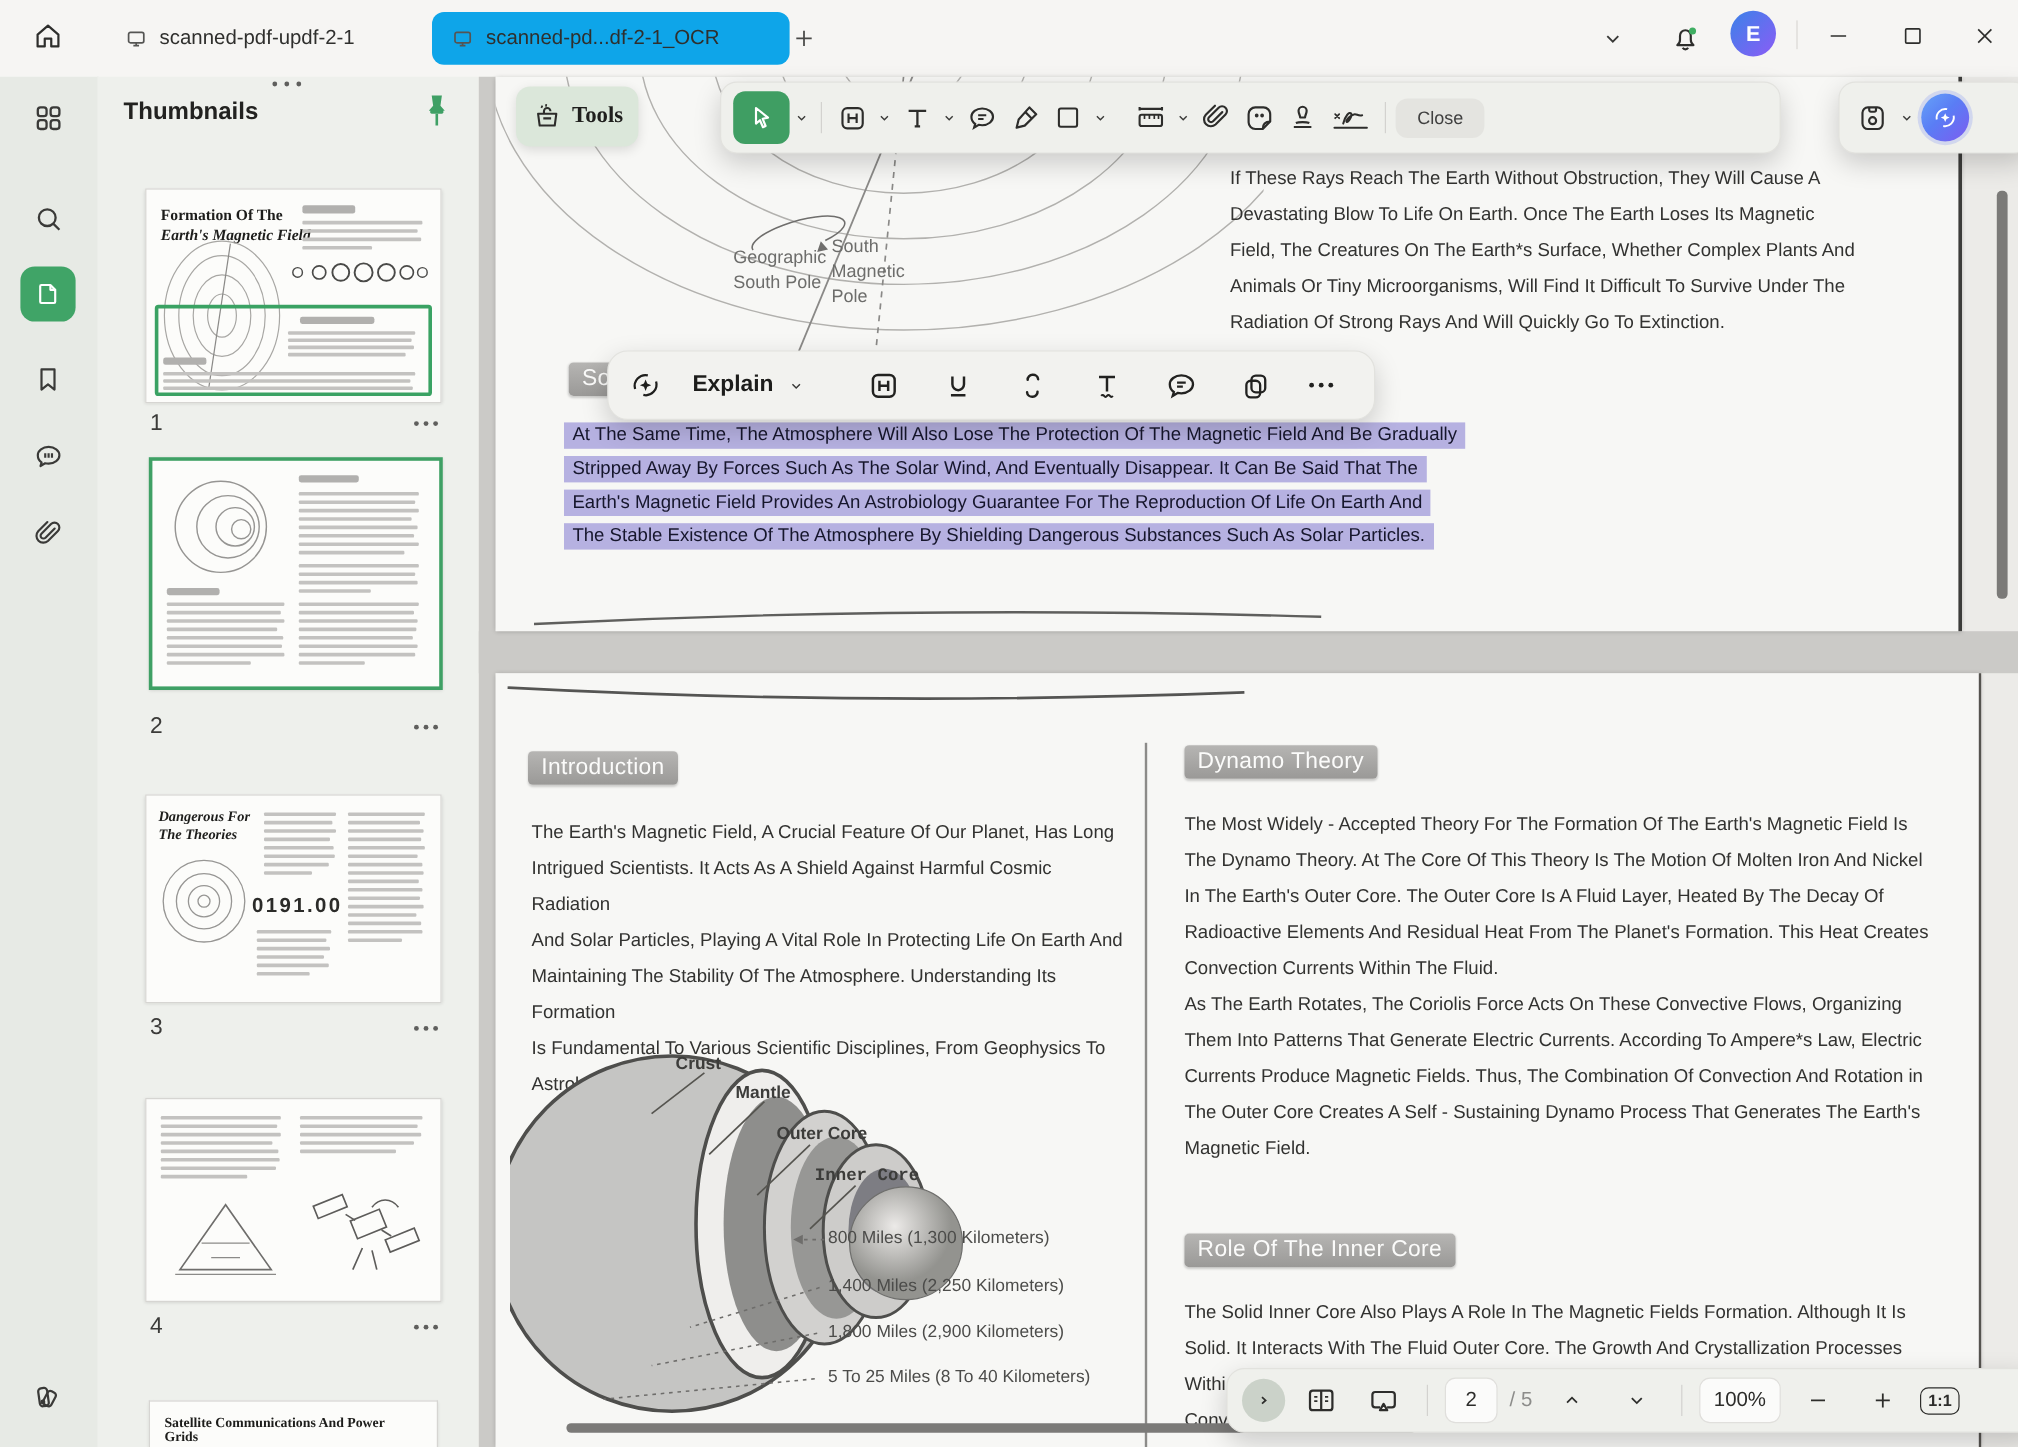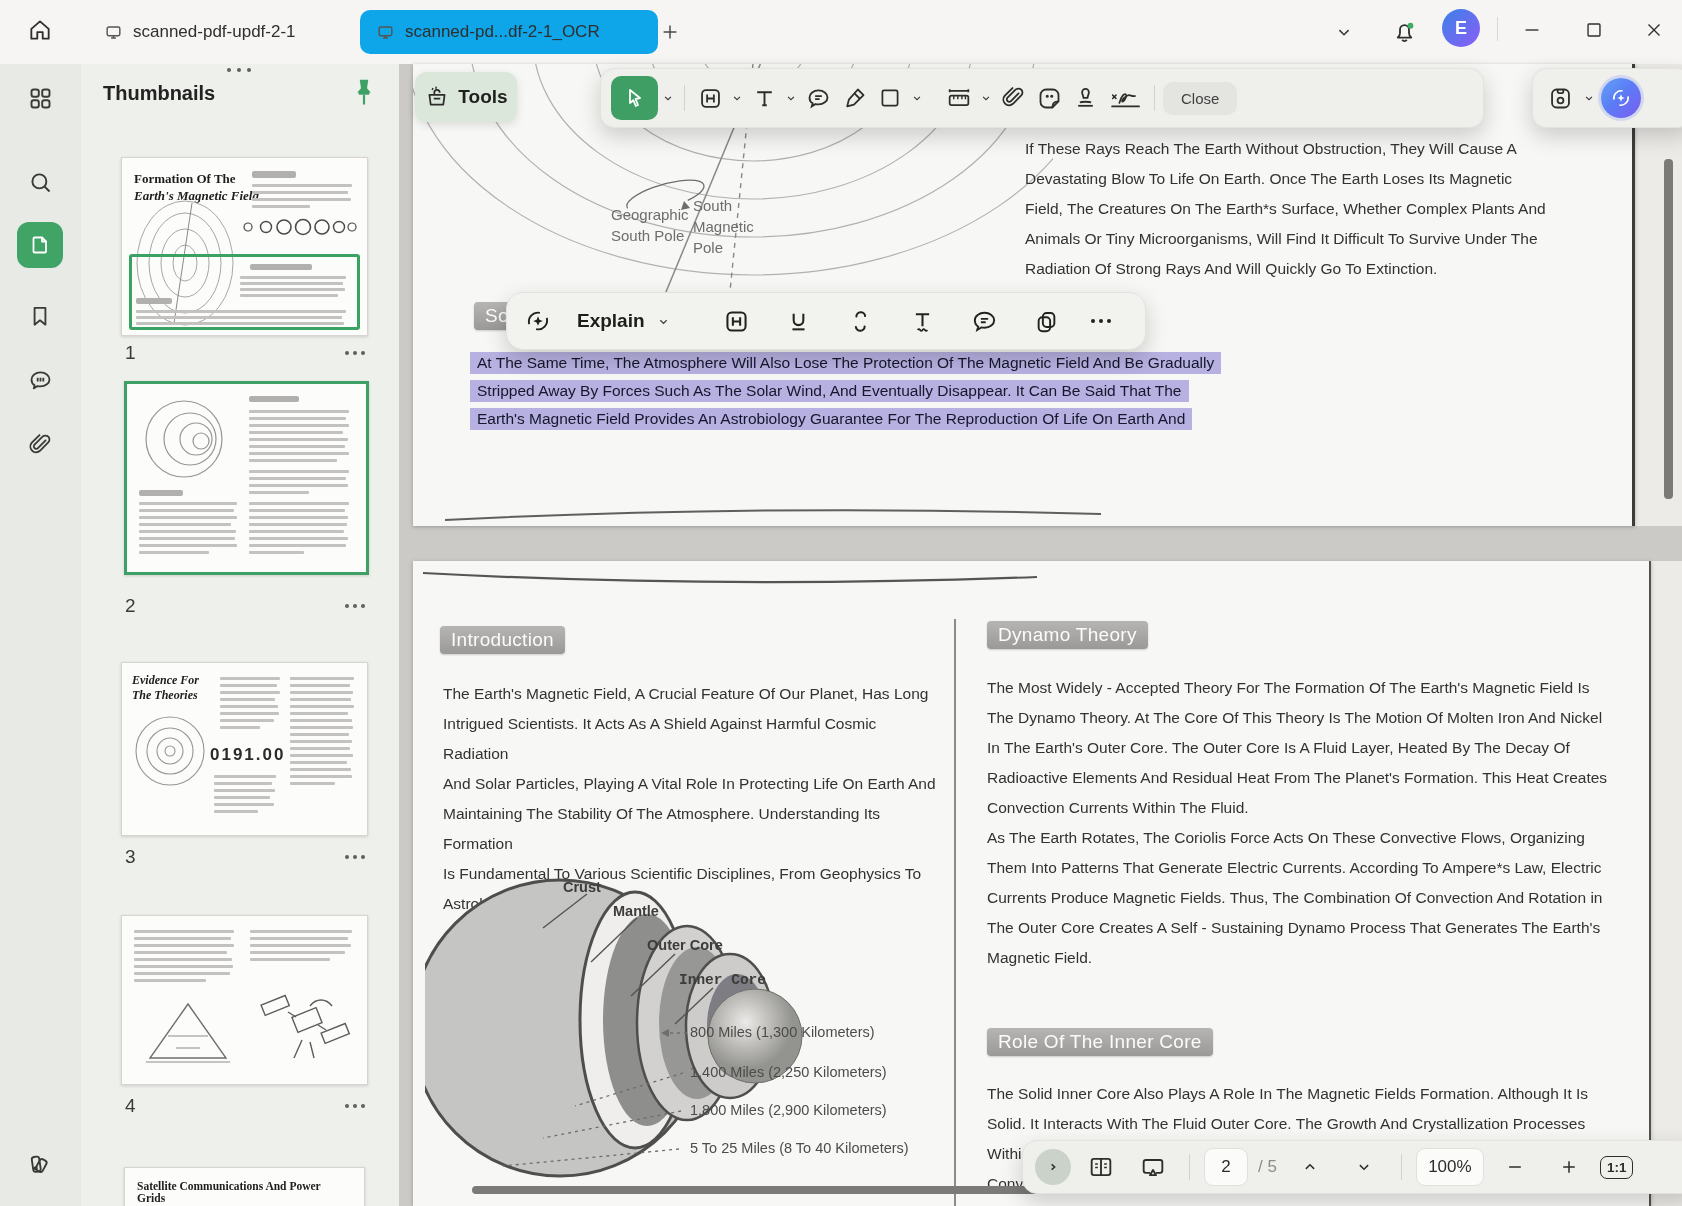--- a/index.html
+++ b/index.html
@@ -253,21 +253,21 @@
         <div class="sl" style="left:122px;top:167px;width:55px;"></div>
     </div>
     <div class="pagenum" style="left:44px;top:531px;">2</div>
     <div class="dots" style="left:264px;top:540px;">
         <i></i>
         <i></i>
         <i></i>
       </div>
 
     <div class="thumb" style="left:40px;top:598px;width:245px;height:172px;">
-      <div class="abs serif" style="left:10px;top:10px;font-size:12px;font-weight:bold;font-style:italic;color:#1d1d1b;width:84px;line-height:15px;">Evidence For The Theories</div>
+      <div class="abs serif" style="left:10px;top:10px;font-size:12px;font-weight:bold;font-style:italic;color:#1d1d1b;width:84px;line-height:15px;">Dangerous For The Theories</div>
       <svg class="abs" style="left:8px;top:48px;" width="80" height="80" viewBox="0 0 80 80">
         <g fill="none" stroke="#979694" stroke-width="1.1">
           <circle cx="40" cy="40" r="34"></circle>
             <circle cx="40" cy="40" r="23"></circle>
             <circle cx="40" cy="40" r="13"></circle>
             <circle cx="40" cy="40" r="5"></circle>
         </g>
       </svg>
       <div class="sl" style="left:98px;top:14px;width:60px;"></div>
         <div class="sl" style="left:98px;top:21px;width:57px;"></div>
@@ -382,20 +382,21 @@
 Field, The Creatures On The Earth*s Surface, Whether Complex Plants And
 Animals Or Tiny Microorganisms, Will Find It Difficult To Survive Under The
 Radiation Of Strong Rays And Will Quickly Go To Extinction.</div>
 
       <div class="abs badge" style="left:61px;top:238px;">So</div>
 
       <div class="abs" style="left:57px;top:288px;">
         <span class="selline">At The Same Time, The Atmosphere Will Also Lose The Protection Of The Magnetic Field And Be Gradually</span>
         <span class="selline">Stripped Away By Forces Such As The Solar Wind, And Eventually Disappear. It Can Be Said That The</span>
         <span class="selline">Earth's Magnetic Field Provides An Astrobiology Guarantee For The Reproduction Of Life On Earth And</span>
+        <span class="selline">The Stable Existence Of The Atmosphere By Shielding Dangerous Substances Such As Solar Particles.</span>
       </div>
 
       <svg class="abs" style="left:30px;top:444px;" width="660" height="16" viewBox="0 0 660 16">
         <path d="M2 12q320-16 656-6" fill="none" stroke="#2c2c2a" stroke-width="2" opacity=".75"></path>
       </svg>
     </div>
 
     <div class="page" style="left:14px;top:497px;width:1236px;height:645px;border-right:2px solid #55534f;">
       <svg class="abs" style="left:8px;top:8px;" width="620" height="18" viewBox="0 0 620 18">
         <path d="M2 4q300 16 614 4" fill="none" stroke="#2c2c2a" stroke-width="2.2" opacity=".8"></path>
@@ -465,21 +466,21 @@
       <div class="abs prelines" style="left:574px;top:518px;width:625px;">The Solid Inner Core Also Plays A Role In The Magnetic Fields Formation. Although It Is
 Solid. It Interacts With The Fluid Outer Core. The Growth And Crystallization Processes
 Withi
 Conv</div>
     </div>
 
     <div class="scroll" style="left:1265px;top:95px;width:9px;height:340px;"></div>
     <div class="scroll" style="left:73px;top:1122px;width:708px;height:8px;"></div>
   </div>
 
-  <div class="abs" style="left:415px;top:72px;width:102px;height:50px;background:#dbe7da;border-radius:12px;display:flex;align-items:center;justify-content:center;gap:8px;box-shadow:0 3px 10px rgba(0,0,0,.12);">
+  <div class="abs" style="left:430px;top:72px;width:102px;height:50px;background:#dbe7da;border-radius:12px;display:flex;align-items:center;justify-content:center;gap:8px;box-shadow:0 3px 10px rgba(0,0,0,.12);font-family:Liberation Serif, serif;">
     <svg width="26" height="26" viewBox="0 0 24 24" fill="none" stroke="#2c2c2a" stroke-width="1.6" stroke-linejoin="round">
       <path d="M5 10h14l-1.2 9H6.2z"></path>
         <path d="M9 13.5h6"></path>
         <path d="M9.5 10V8a2.5 2.5 0 0 1 5 0"></path>
       <path d="M7.5 5.5l.8-1.8M11 4.5l.3-2" stroke-width="1.3"></path>
     </svg>
     <span style="font-size:19px;font-weight:bold;color:#1f1f1d;">Tools</span>
   </div>
 
   <div class="abs float" style="left:600px;top:68px;width:862px;height:58px;padding:0 10px;gap:2px;">

